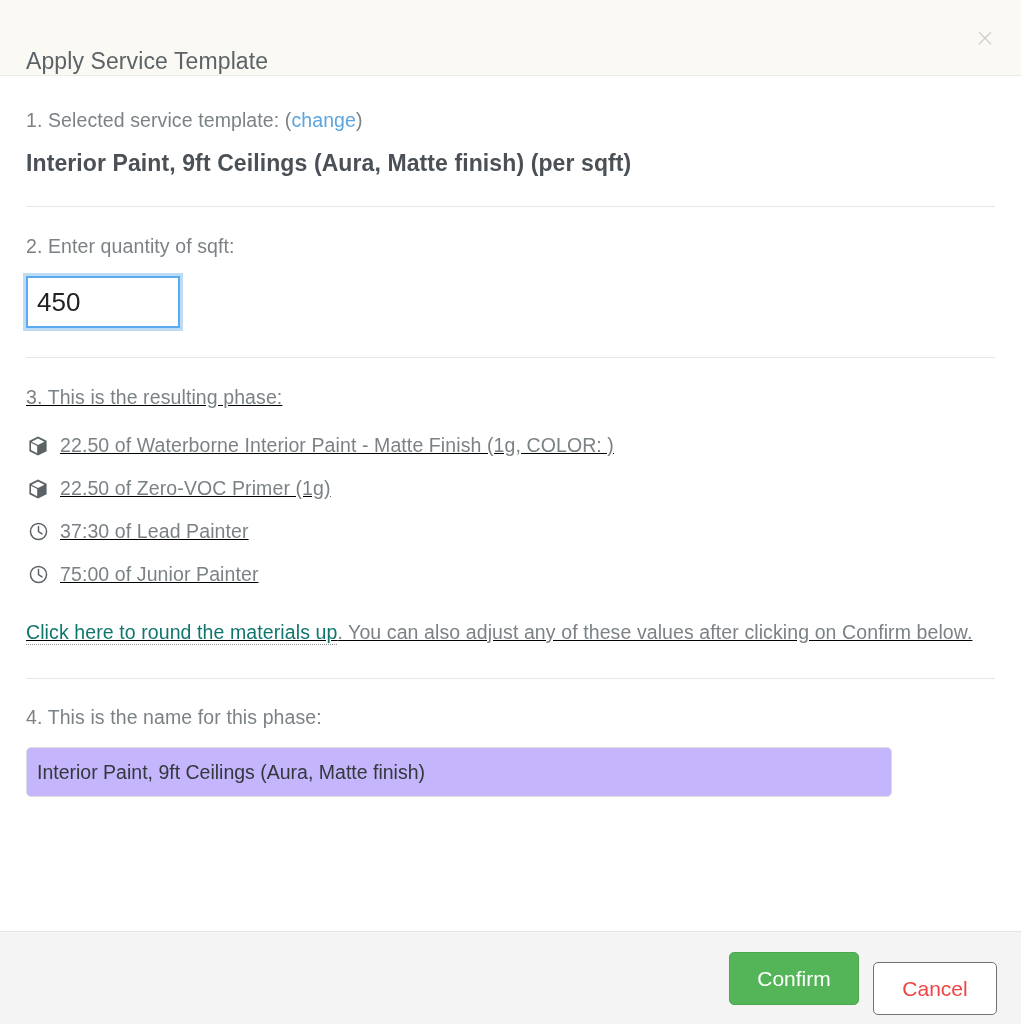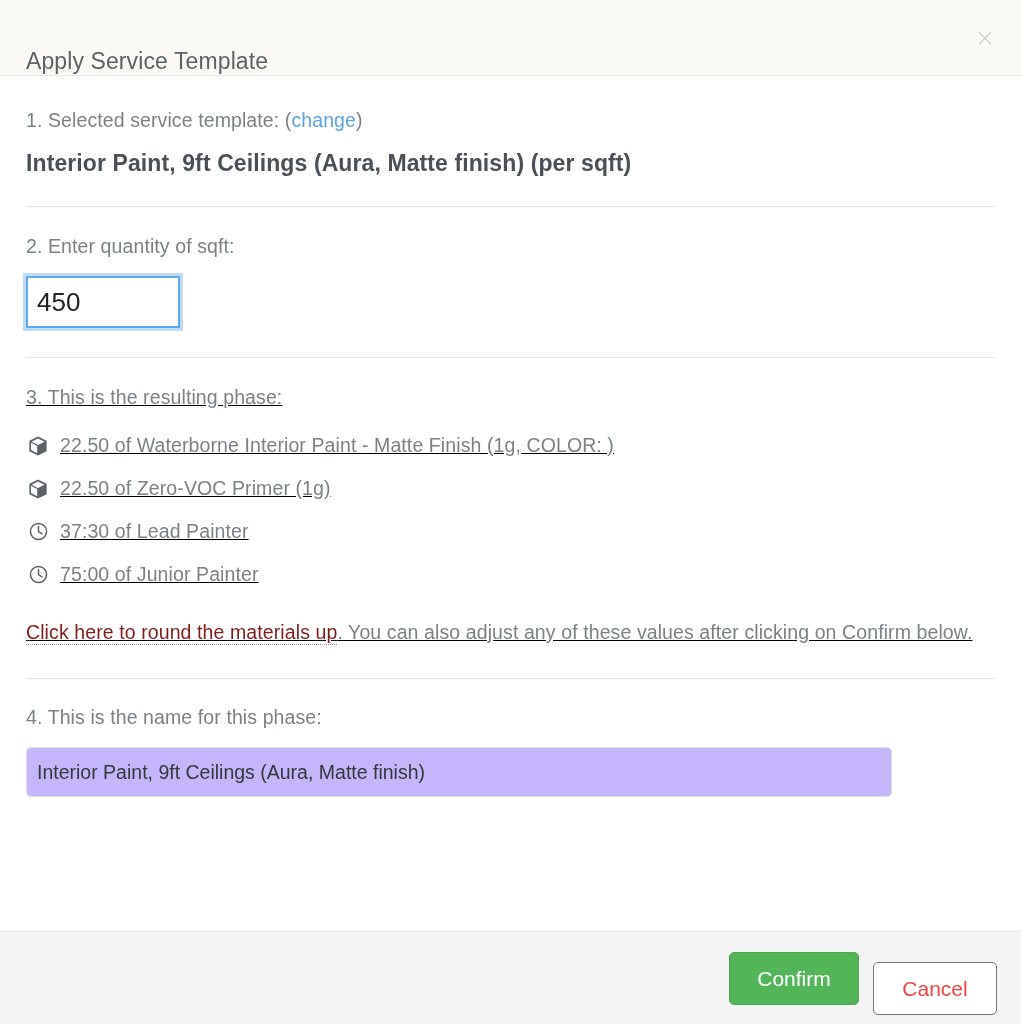--- a/index.html
+++ b/index.html
@@ -147,21 +147,21 @@
     margin-top: 20px;
     font-size: 19.5px;
     color: #7b8286;
     line-height: 33px;
     letter-spacing: 0.1px;
     max-width: 960px;
   }
   .round-link {
     border-bottom: 1px dotted #8d9296;
     text-decoration: none;
-    color: #7f1d1d;
+    color: #0f766e;
     cursor: pointer;
     padding-bottom: 1px;
   }
 
   .step4 { padding-top: 27px; }
 
   .name-input {
     margin-top: 18px;
     width: 866px;
     height: 50px;

